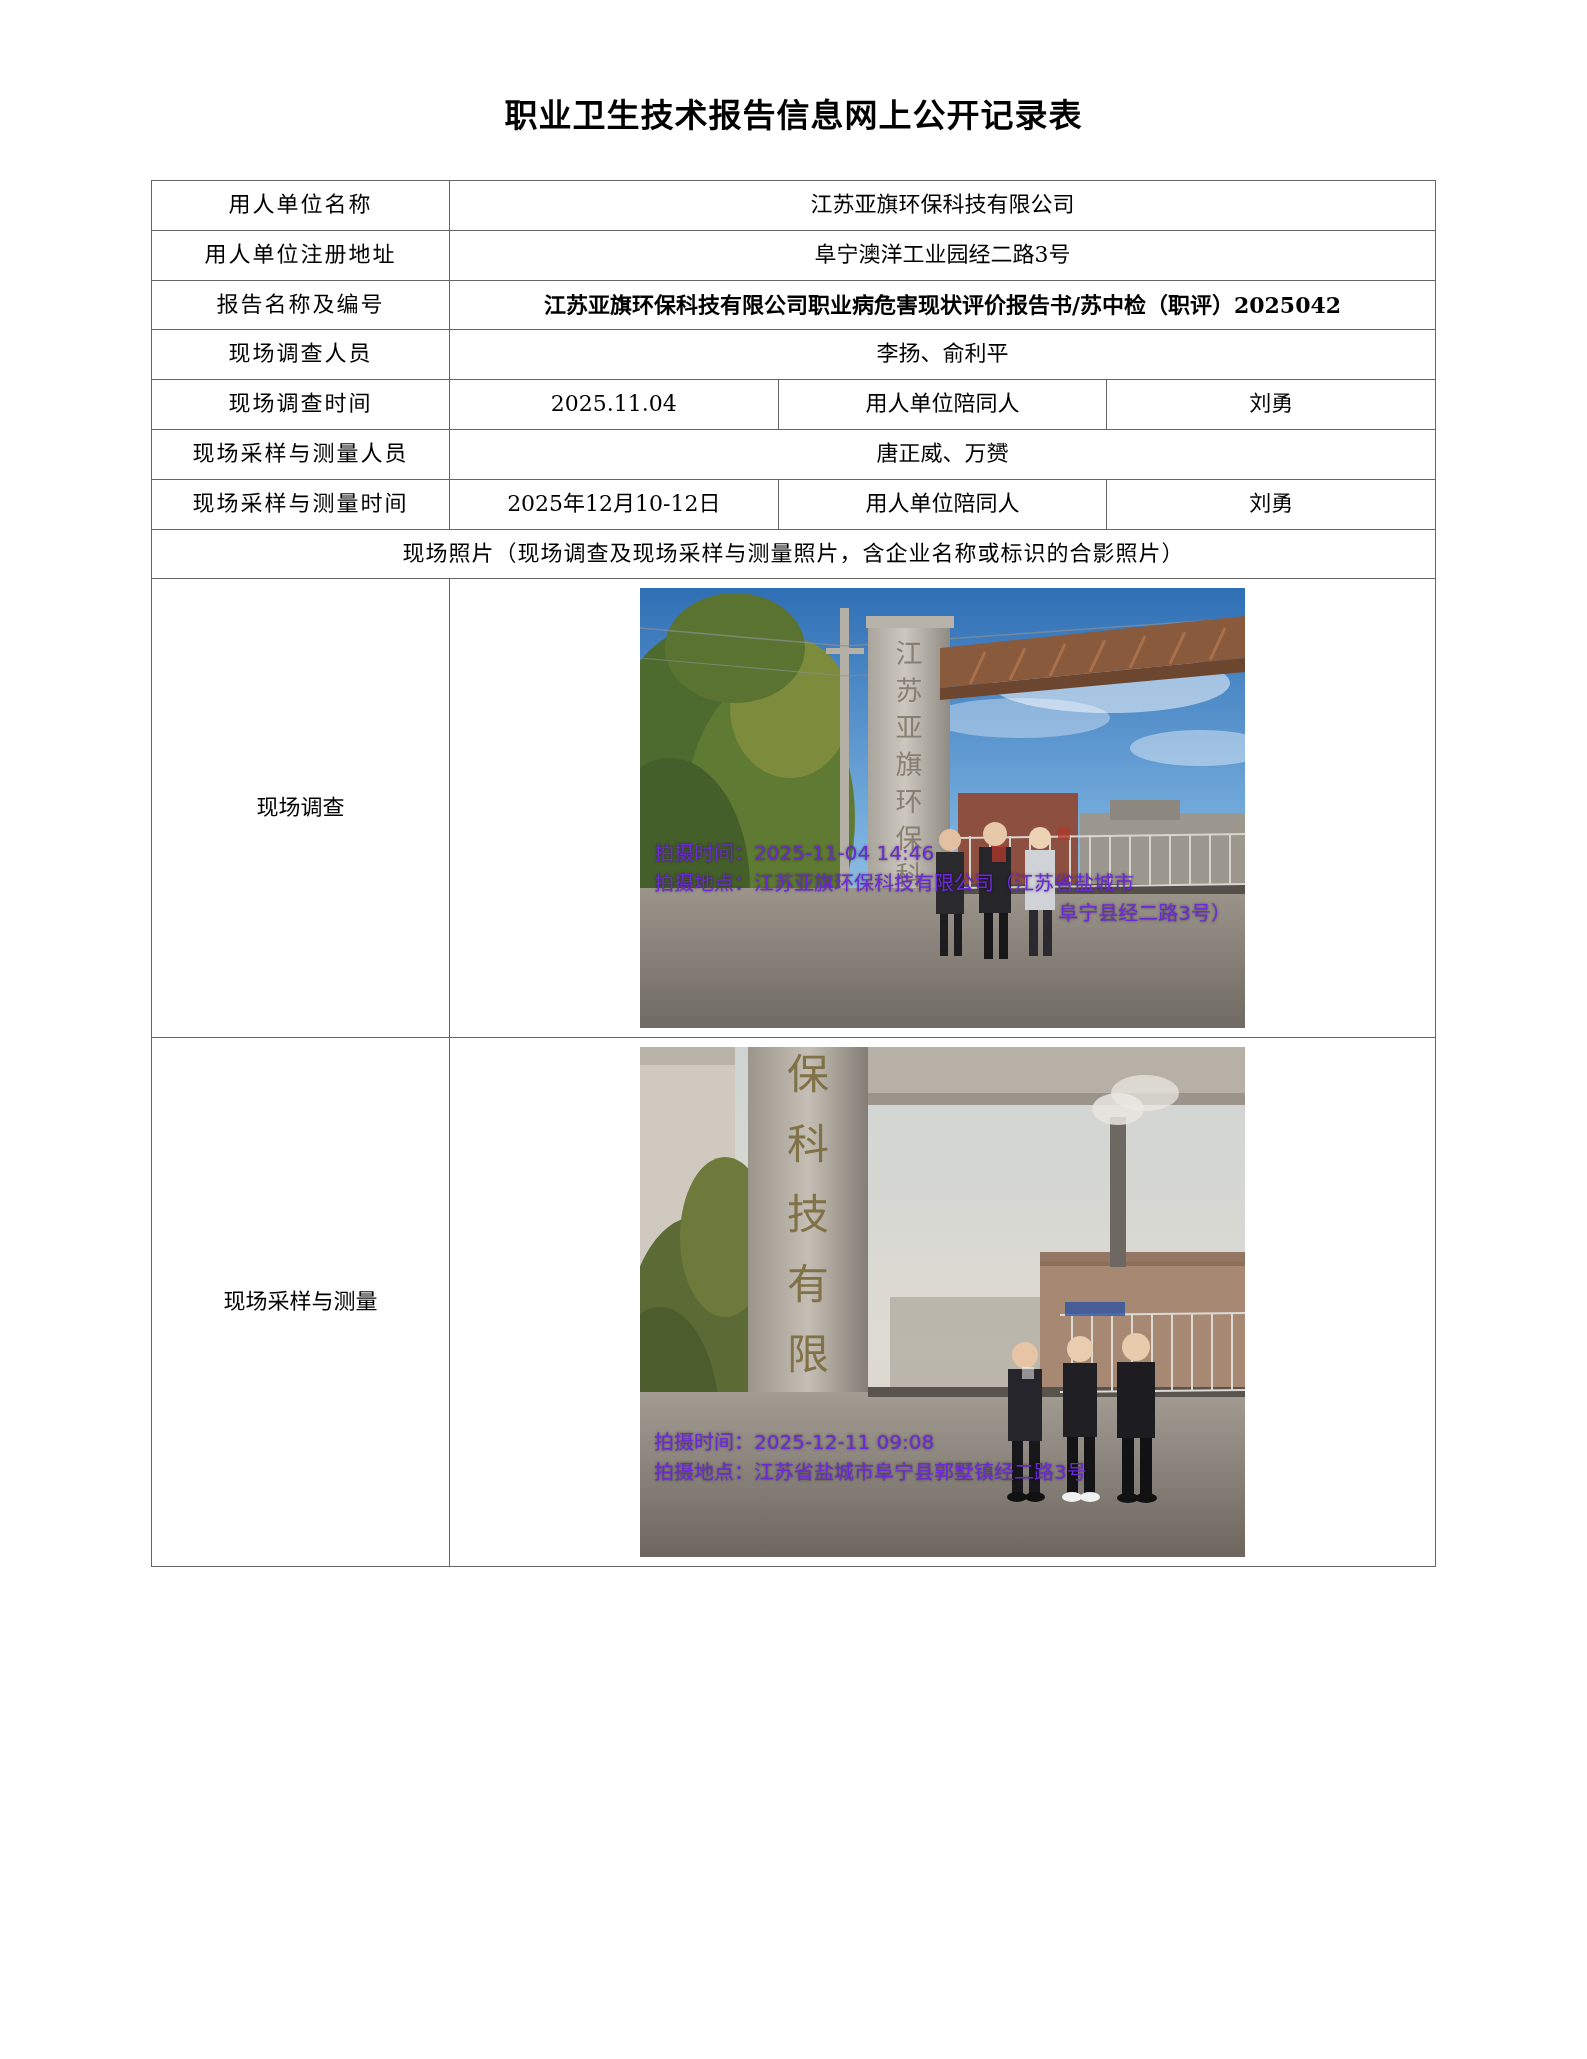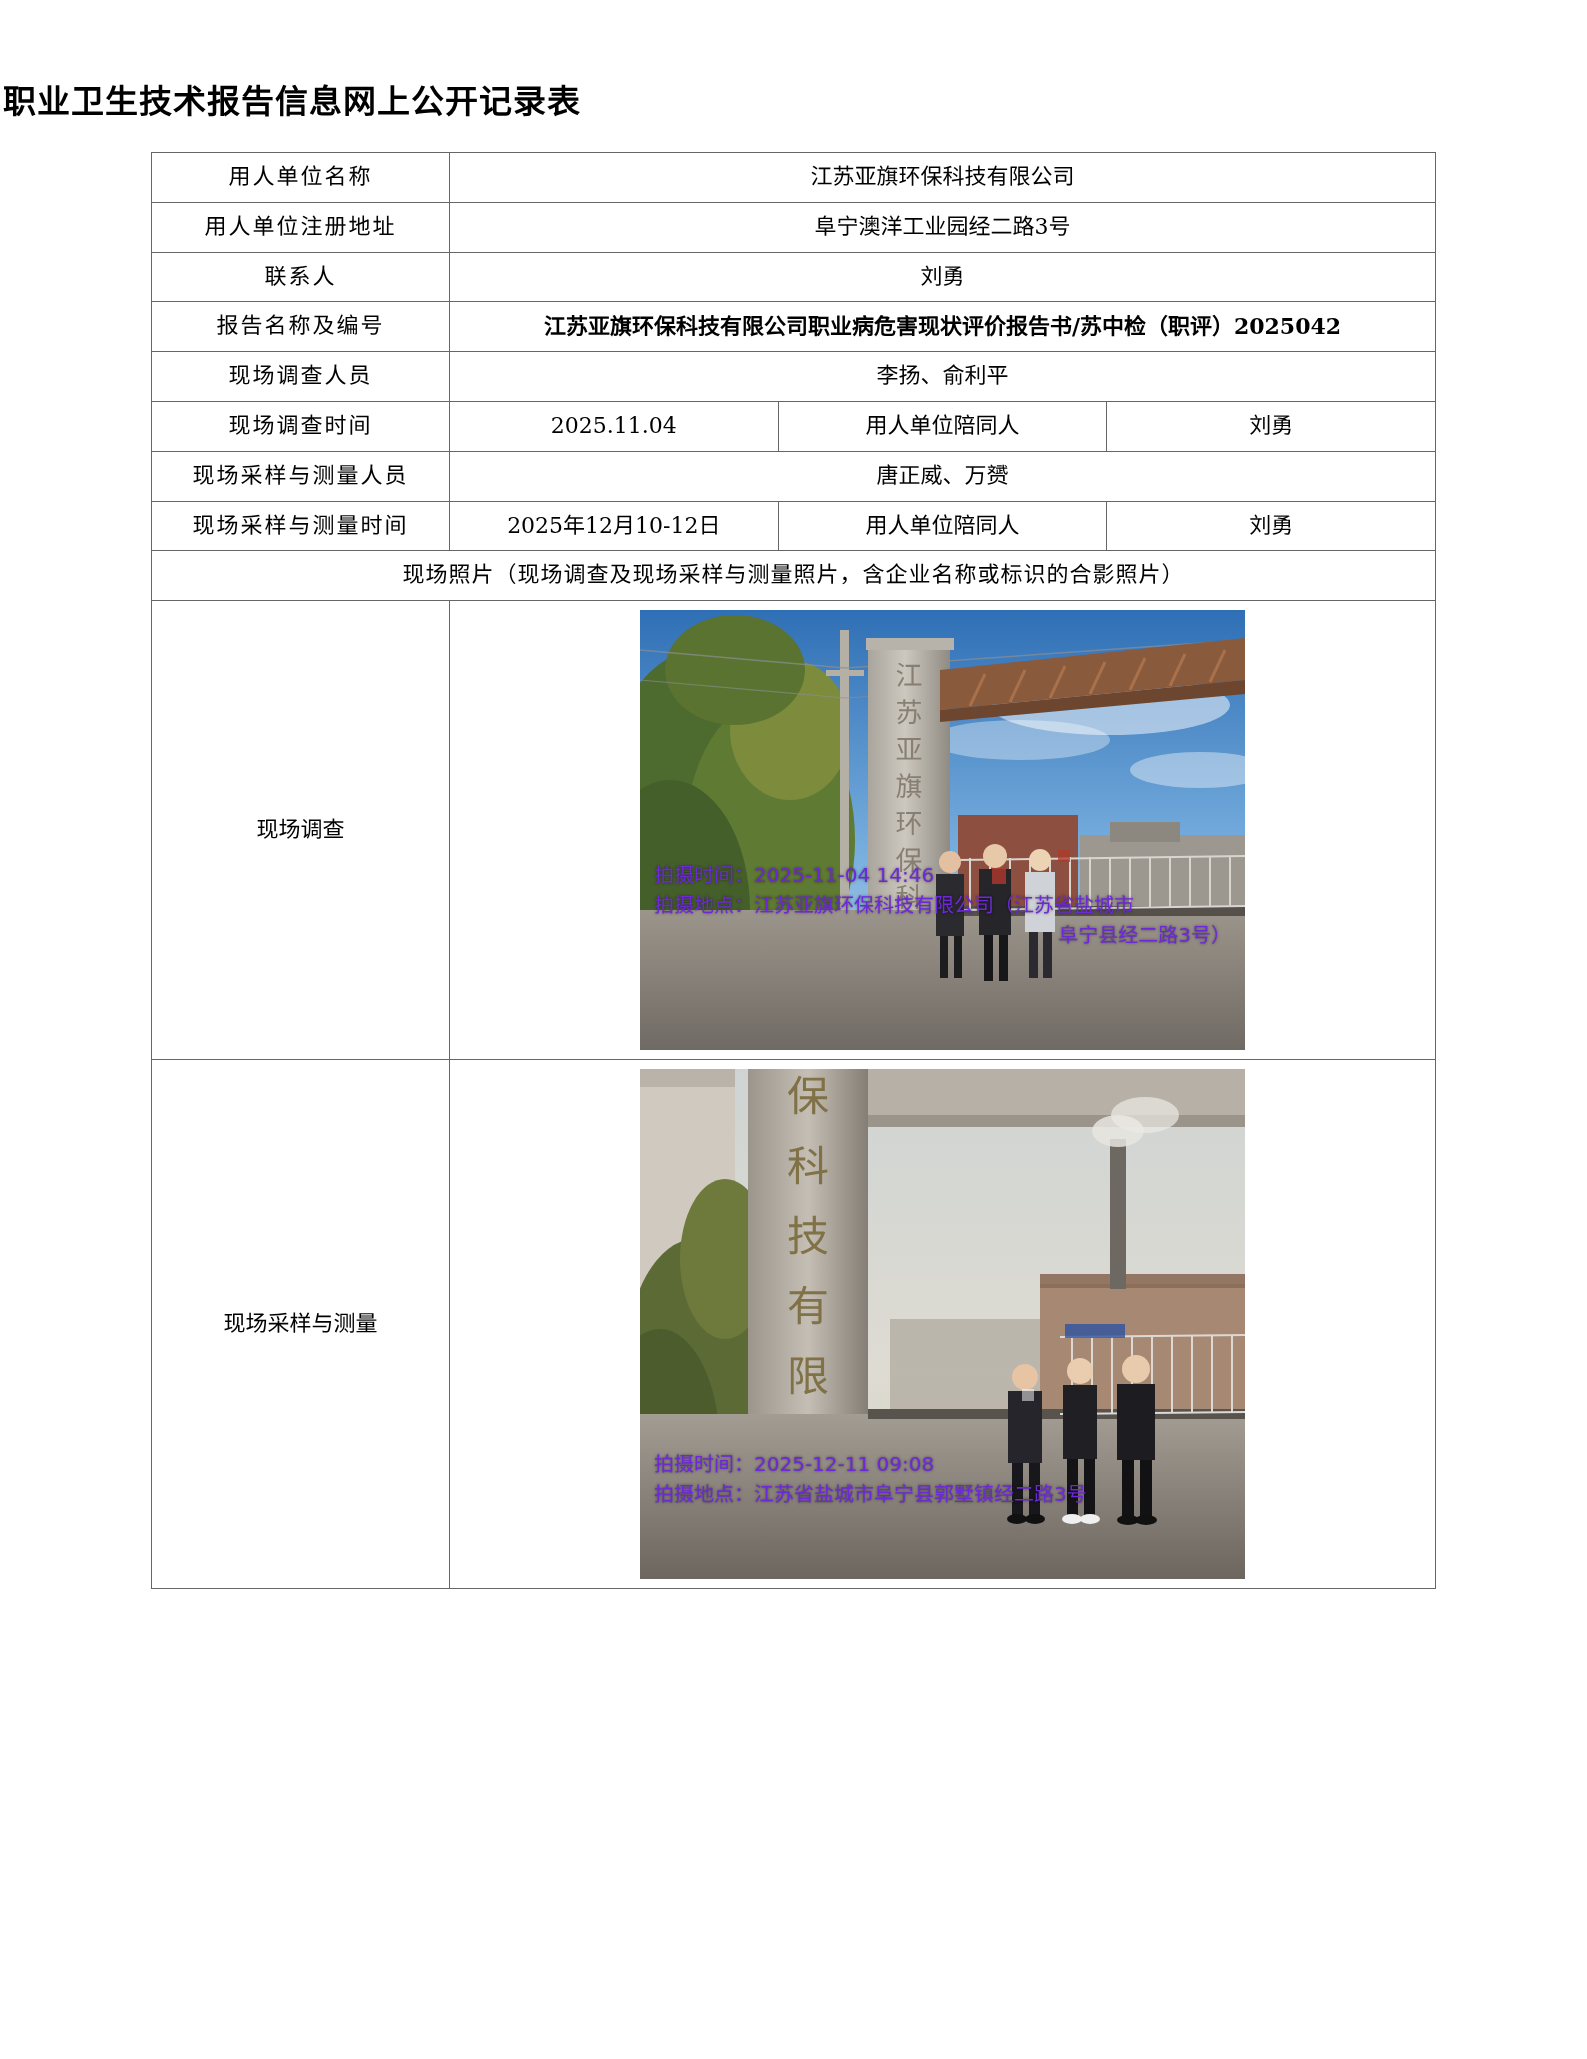--- a/index.html
+++ b/index.html
@@ -15,25 +15,25 @@
     overflow: hidden;
   }
   .page {
     width: 1587px;
     height: 2059px;
     position: relative;
     box-sizing: border-box;
     padding: 0;
   }
   .doc-title {
-    text-align: left;
+    text-align: center;
     font-size: 33px;
     font-weight: bold;
     letter-spacing: 1px;
-    margin: 3px;
+    margin: 17px;
     padding: 72px 0 26px 0;
     font-family: "DejaVu Serif", "Liberation Serif", serif;
   }
   table.form {
     border-collapse: collapse;
     margin: 0 auto;
     width: 1285px;
     table-layout: fixed;
   }
   table.form td {
@@ -125,24 +125,20 @@
     <tbody>
       <tr>
         <td class="label">用人单位名称</td>
         <td class="value" colspan="3">江苏亚旗环保科技有限公司</td>
       </tr>
       <tr>
         <td class="label">用人单位注册地址</td>
         <td class="value" colspan="3">阜宁澳洋工业园经二路3号</td>
       </tr>
       <tr>
-        <td class="label">联系人</td>
-        <td class="value" colspan="3">刘勇</td>
-      </tr>
-      <tr>
         <td class="label">报告名称及编号</td>
         <td class="value-long" colspan="3">江苏亚旗环保科技有限公司职业病危害现状评价报告书/苏中检（职评）2025042</td>
       </tr>
       <tr>
         <td class="label">现场调查人员</td>
         <td class="value" colspan="3">李扬、俞利平</td>
       </tr>
       <tr>
         <td class="label">现场调查时间</td>
         <td class="value">2025.11.04</td>

